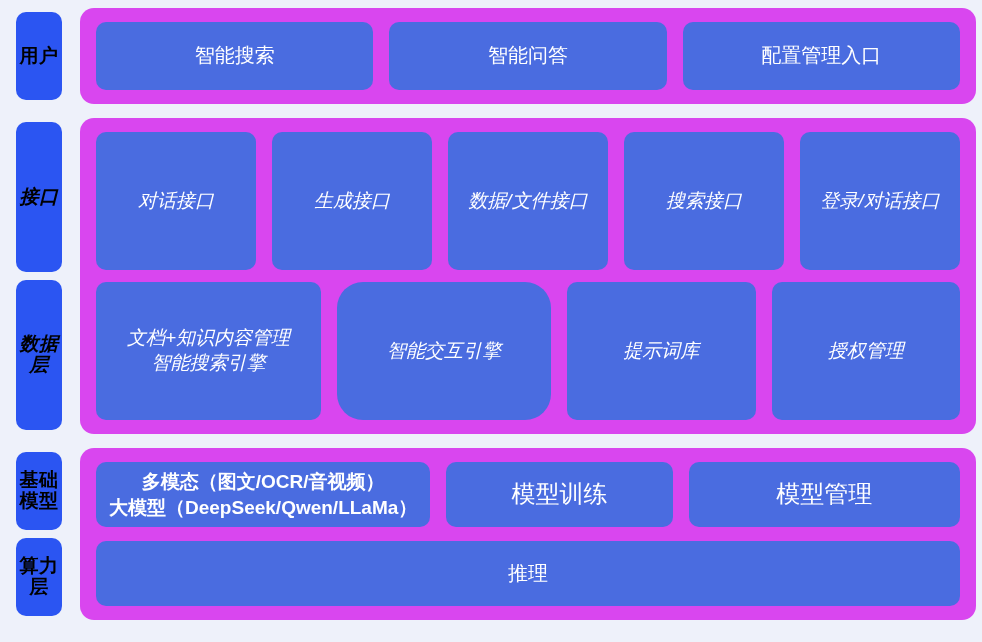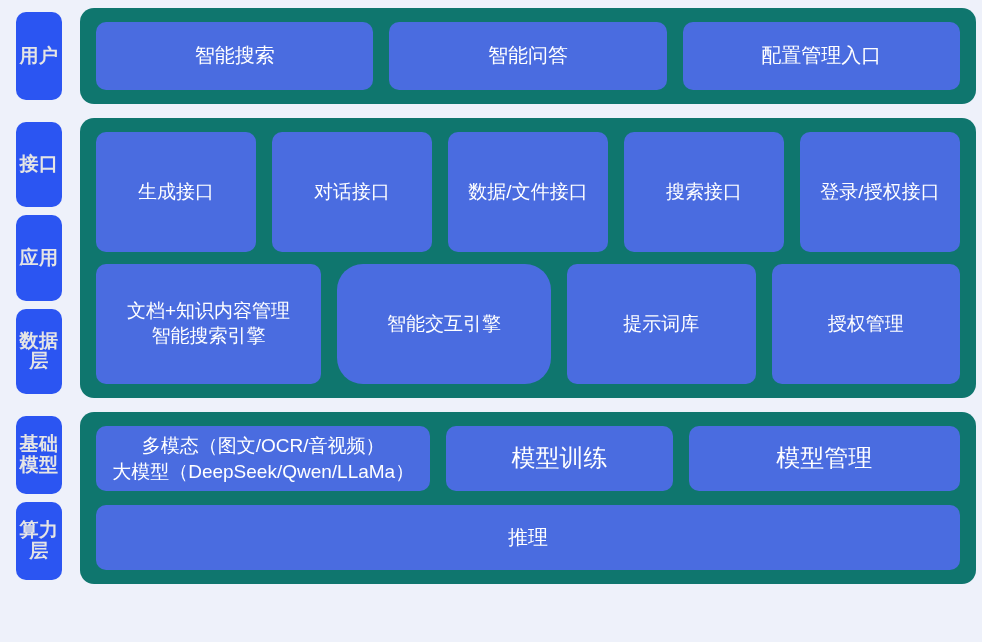--- a/index.html
+++ b/index.html
@@ -26,37 +26,37 @@
     padding: 8px 6px 8px 0;
   }
 
   
   .band {
     display: flex;
     align-items: stretch;
     gap: 0px;
   }
   .band-users   { height: 96px; }
-  .band-middle  { height: 280px; }
+  .band-middle  { height: 316px; font-style: italic; }
   .band-bottom  { height: 172px; }
 
   
   .rail {
     width: 72px;
     flex: 0 0 72px;
     display: flex;
     flex-direction: column;
     justify-content: center;
     gap: 8px;
     padding: 4px 0 4px 16px;
     box-sizing: border-box;
   }
   .rail-tab {
     background: #2B55F2;
-    color: #e5e5e5;
+    color: #000000;
     border-radius: 10px;
     width: 46px;
     display: flex;
     align-items: center;
     justify-content: center;
     font-size: 19px;
     font-weight: 700;
     line-height: 1.08;
     letter-spacing: 0.5px;
     text-align: center;
@@ -64,21 +64,21 @@
     box-sizing: border-box;
   }
   .rail-tab span { display: block; }
   .band-users   .rail-tab { flex: 1 1 auto; }
   .band-middle  .rail-tab { flex: 1 1 0; }
   .band-bottom  .rail-tab { flex: 1 1 0; }
 
   
   .panel {
     flex: 1 1 auto;
-    background: #0f766e;
+    background: #d946ef;
     border-radius: 14px;
     margin-left: 8px;
     padding: 14px 16px;
     box-sizing: border-box;
     display: flex;
     flex-direction: column;
     justify-content: flex-start;
     gap: 12px;
   }
 
@@ -114,21 +114,21 @@
   .row-app .box        { flex: 1 1 0; }
   .row-data .box       { flex: 1 1 0; }
 
   .row-app .box:nth-child(1) { flex: 1.12 1 0; }
   .row-app .box:nth-child(2) { flex: 1.06 1 0; border-radius: 26px; }
   .row-app .box:nth-child(3) { flex: 0.92 1 0; }
   .row-app .box:nth-child(4) { flex: 0.92 1 0; }
 
   .row-data .box:nth-child(3) { flex: 1.5 1 0; }
 
-  .row-model .box:nth-child(1) { flex: 1.25 1 0; }
+  .row-model .box:nth-child(1) { flex: 1.25 1 0; font-weight: bold; }
   .row-model .box:nth-child(2) { flex: 0.82 1 0; }
   .row-model .box:nth-child(3) { flex: 1.0 1 0; }
   .row-model .box { flex: 1 1 0; }
 
   .row-compute .box:nth-child(1) { flex: 1 1 0; }
   .row-compute .box:nth-child(2) { flex: 1.32 1 0; font-style: italic; }
 
   .band-bottom .panel { gap: 14px; }
   .row-model .box  { font-size: 24px; }
   .row-model .box.multi { font-size: 19px; line-height: 1.32; }
@@ -152,34 +152,31 @@
       </div>
     </div>
   </div>
 
   <div class="band band-middle">
     <div class="rail">
       <div class="rail-tab">
         <span>接口</span>
       </div>
       <div class="rail-tab">
-        <span>应用</span>
-      </div>
-      <div class="rail-tab">
         <span>数据层</span>
       </div>
     </div>
     <div class="panel">
 
       <div class="row row-interface">
+        <div class="box sm">对话接口</div>
         <div class="box sm">生成接口</div>
-        <div class="box sm">对话接口</div>
         <div class="box sm">数据/文件接口</div>
         <div class="box sm">搜索接口</div>
-        <div class="box sm">登录/授权接口</div>
+        <div class="box sm">登录/对话接口</div>
       </div>
 
       <div class="row row-app">
         <div class="box two-line">文档+知识内容管理
 智能搜索引擎</div>
         <div class="box sm">智能交互引擎</div>
         <div class="box sm">提示词库</div>
         <div class="box sm">授权管理</div>
       </div>
 

